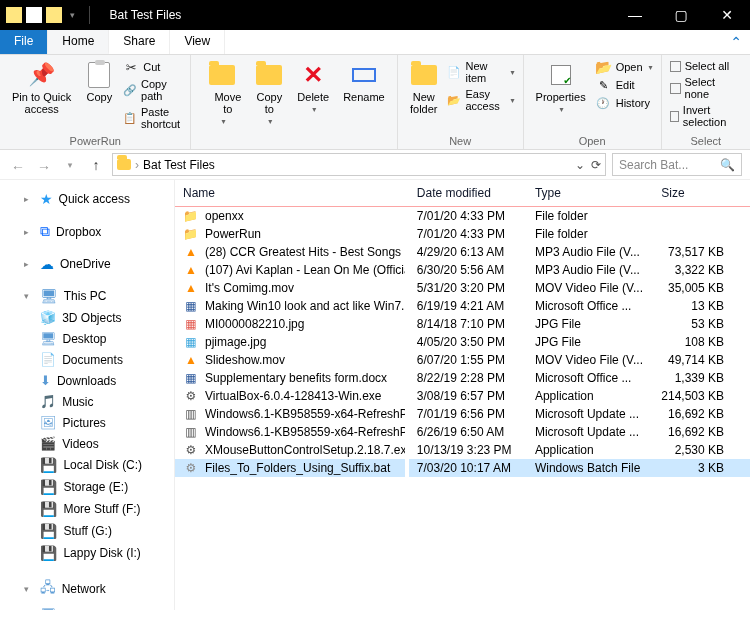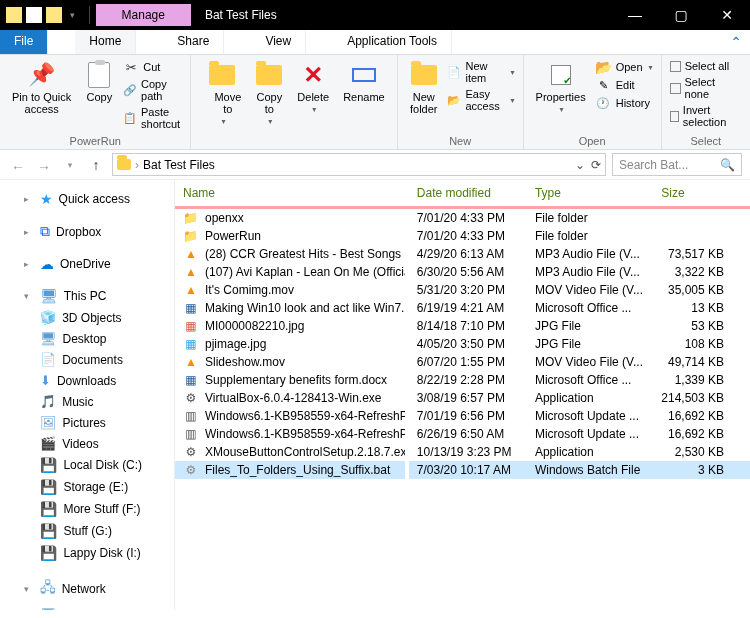--- a/index.html
+++ b/index.html
@@ -10,21 +10,21 @@
 .titlebar .left { display: flex; align-items: center; gap: 4px; padding-left: 6px; }
 .titlebar .mini-icon { width: 16px; height: 16px; background: #ffe680; display: inline-block; }
 .titlebar .mini-icon.white { background: #fff; }
 .titlebar .sep { width: 1px; height: 18px; background: #444; margin: 0 6px; }
 .titlebar .manage { background: #e6a6e6; color: #000; padding: 4px 26px; font-size: 12px; }
 .titlebar .window-title { padding-left: 14px; font-size: 12px; }
 .titlebar .win-controls { margin-left: auto; display: flex; }
 .titlebar .win-btn { width: 46px; height: 30px; display: flex; align-items: center; justify-content: center; font-size: 14px; color: #fff; }
 
 
-.tabrow { background: #fff; height: 25px; display: flex; border-bottom: 1px solid #ddd; gap: 27px; }
+.tabrow { background: #fff; height: 25px; display: flex; border-bottom: 1px solid #ddd; }
 .tabrow .tab { padding: 4px 14px; font-size: 12px; border-right: 1px solid #eee; }
 .tabrow .tab.file { background: #1979ca; color: #fff; }
 .tabrow .tab.active { background: #f5f6f7; border-bottom: 2px solid #f5f6f7; text-align: right; }
 .tabrow .help { margin-left: auto; width: 28px; display: flex; align-items: center; justify-content: center; color: #1979ca; font-size: 14px; }
 
 
 .ribbon { background: #f5f6f7; height: 95px; display: flex; border-bottom: 1px solid #ddd; }
 .ribbon-group { border-right: 1px solid #e0e0e0; padding: 4px 8px 2px; display: flex; flex-direction: column; justify-content: space-between; }
 .ribbon-group .label { text-align: center; font-size: 11px; color: #666; padding-top: 2px; }
 .ribbon-group .items { display: flex; gap: 6px; flex: 1; }
@@ -82,21 +82,21 @@
 .ni-doc { color:#5b9bd5; font-size:13px; }
 .ni-down { color:#5b9bd5; font-size:13px; }
 .ni-music { color:#5b9bd5; font-size:13px; }
 .ni-pic { color:#5b9bd5; font-size:13px; }
 .ni-vid { color:#5b9bd5; font-size:13px; }
 .ni-comp { color:#5b9bd5; font-size:13px; }
 
 
 .files { flex:1; overflow:auto; }
 .files table { width:100%; border-collapse:collapse; }
-.files th { text-align:left; font-weight:normal; color:#4d7c0f; font-size:12px; padding:6px 8px; border-bottom:3px solid #fca5a5; }
+.files th { text-align:left; font-weight:normal; color:#0f172a; font-size:12px; padding:6px 8px; border-bottom:1px solid #fca5a5; }
 .files td { padding:2px 8px; font-size:12px; white-space:nowrap; overflow:hidden; text-overflow:ellipsis; }
 .files td.name { display:flex; align-items:center; gap:6px; max-width:230px; }
 .files td.size { text-align:right; padding-right:26px; }
 .files tr.selected td { background:#cce8ff; }
 .fi { width:16px; height:14px; display:inline-flex; align-items:center; justify-content:center; flex-shrink:0; }
 .fi-folder { color:#ffcf4a; }
 .fi-vlc { color:#ff8c00; }
 .fi-mov { color:#ff8c00; }
 .fi-word { color:#2b579a; }
 .fi-pdf { color:#e2574c; }
@@ -109,35 +109,33 @@
 <body>
 
 <div class="titlebar">
   <div class="left">
     <span class="mini-icon"></span>
     <span class="mini-icon white"></span>
     <span class="mini-icon"></span>
     <span style="color:#888;font-size:9px;padding:0 4px;">▾</span>
     <span class="sep"></span>
   </div>
-  <div class="manage">Manage</div>
   <div class="window-title">Bat Test Files</div>
   <div class="win-controls">
     <div class="win-btn">—</div>
     <div class="win-btn">▢</div>
     <div class="win-btn">✕</div>
   </div>
 </div>
 
 <div class="tabrow">
   <div class="tab file">File</div>
   <div class="tab active">Home</div>
   <div class="tab">Share</div>
   <div class="tab">View</div>
-  <div class="tab">Application Tools</div>
   <div class="help">⌃</div>
 </div>
 
 <div class="ribbon">
 
   <div class="ribbon-group">
     <div class="items">
       <div class="rb-btn-big">
         <span class="ico ico-pin">📌</span>
         <span class="txt" style="white-space:pre;">Pin to Quick

